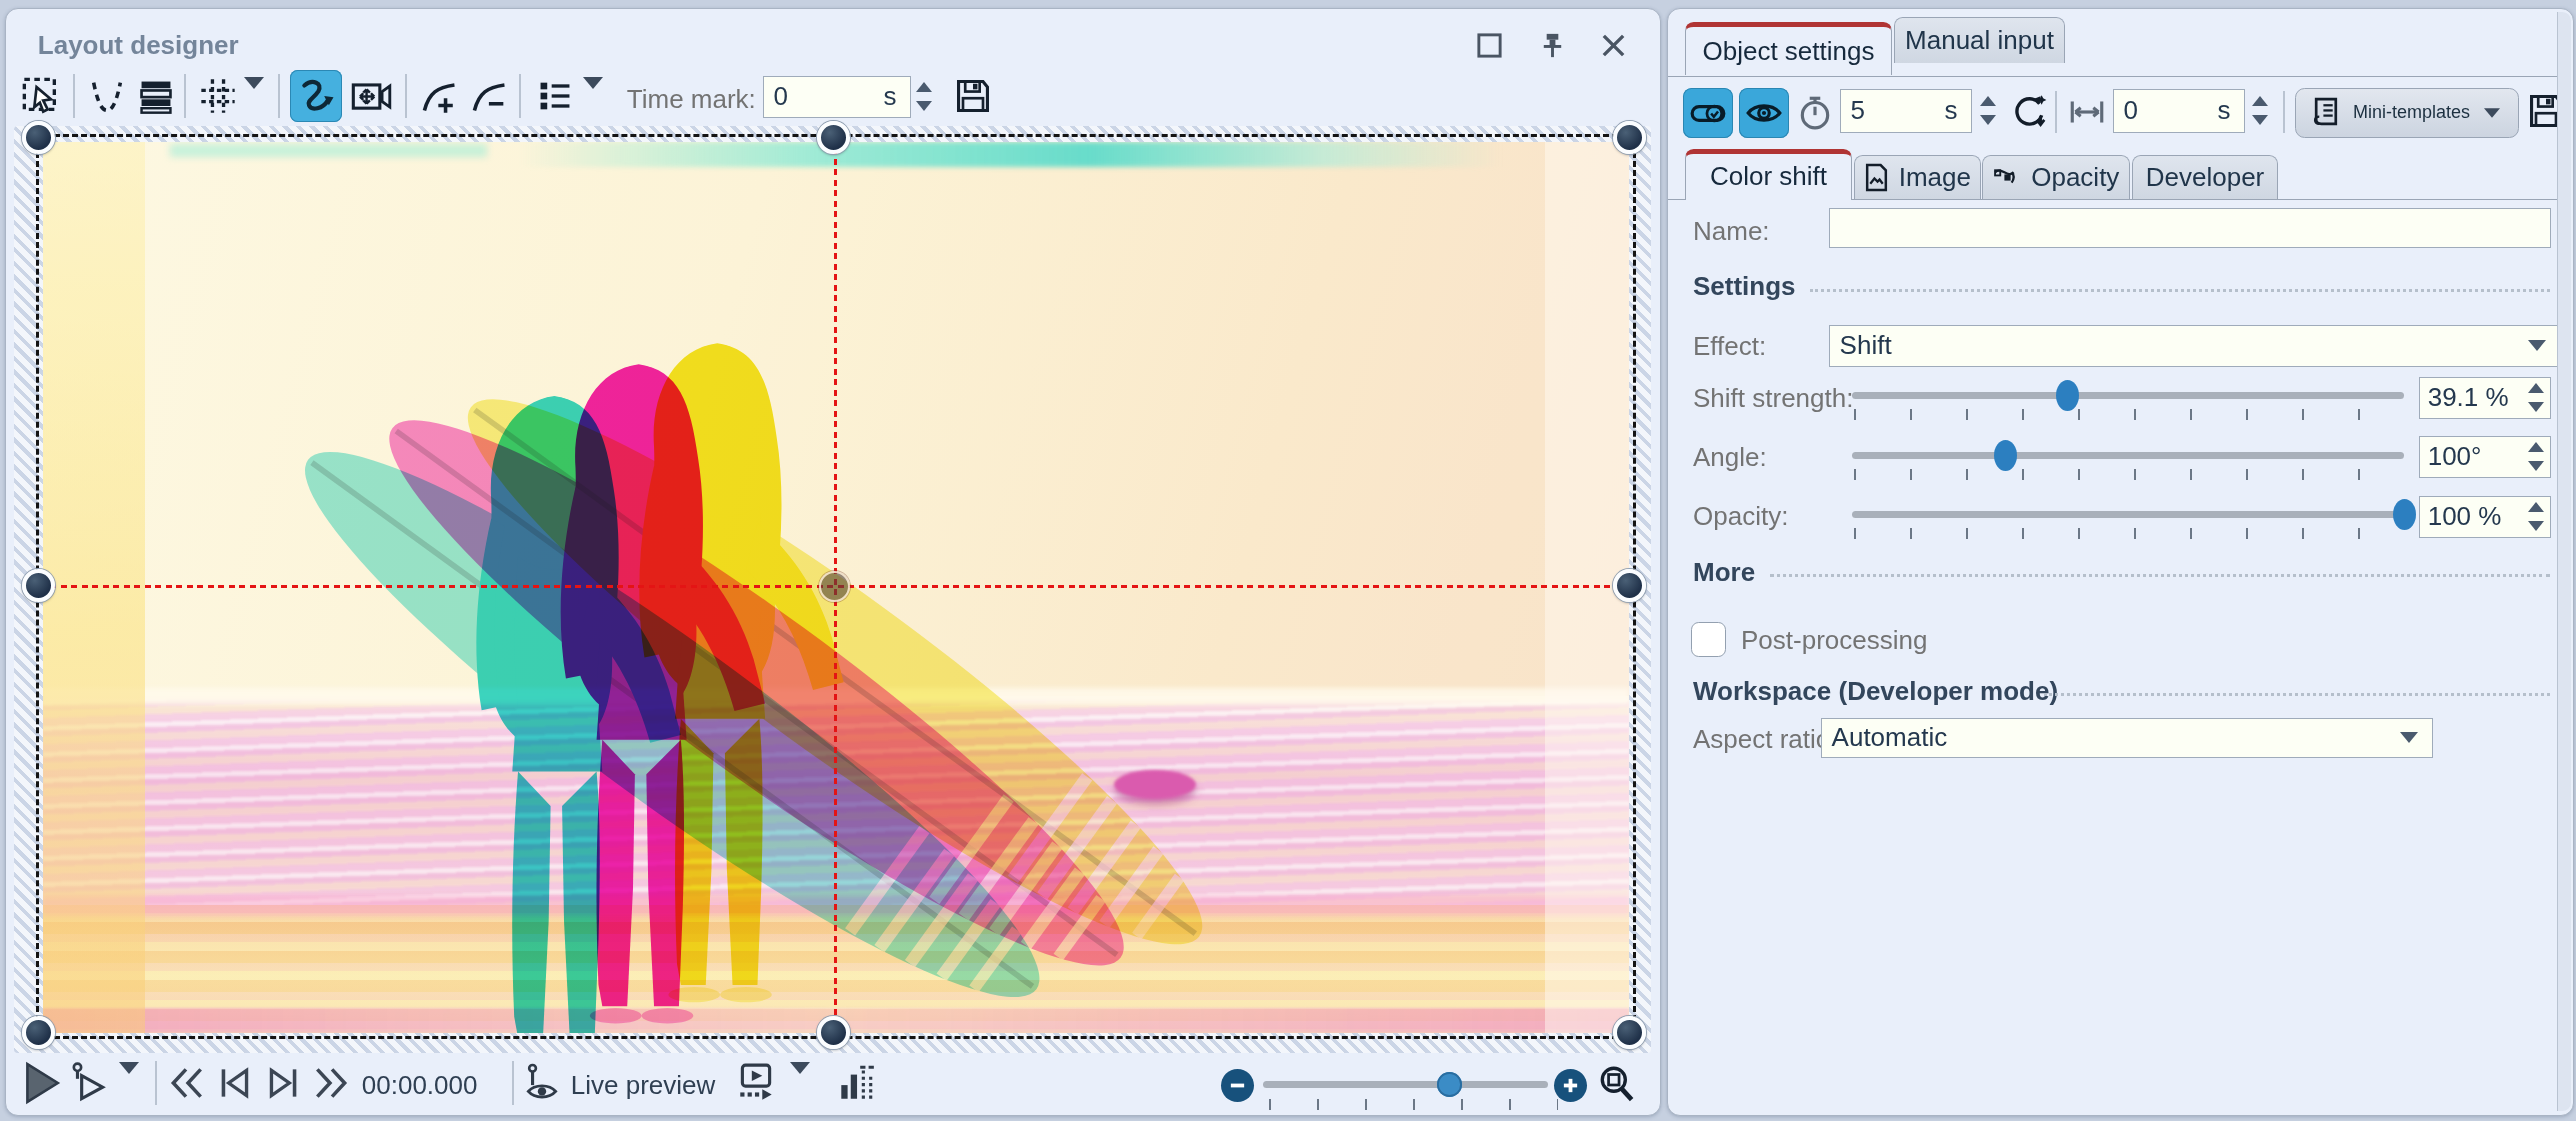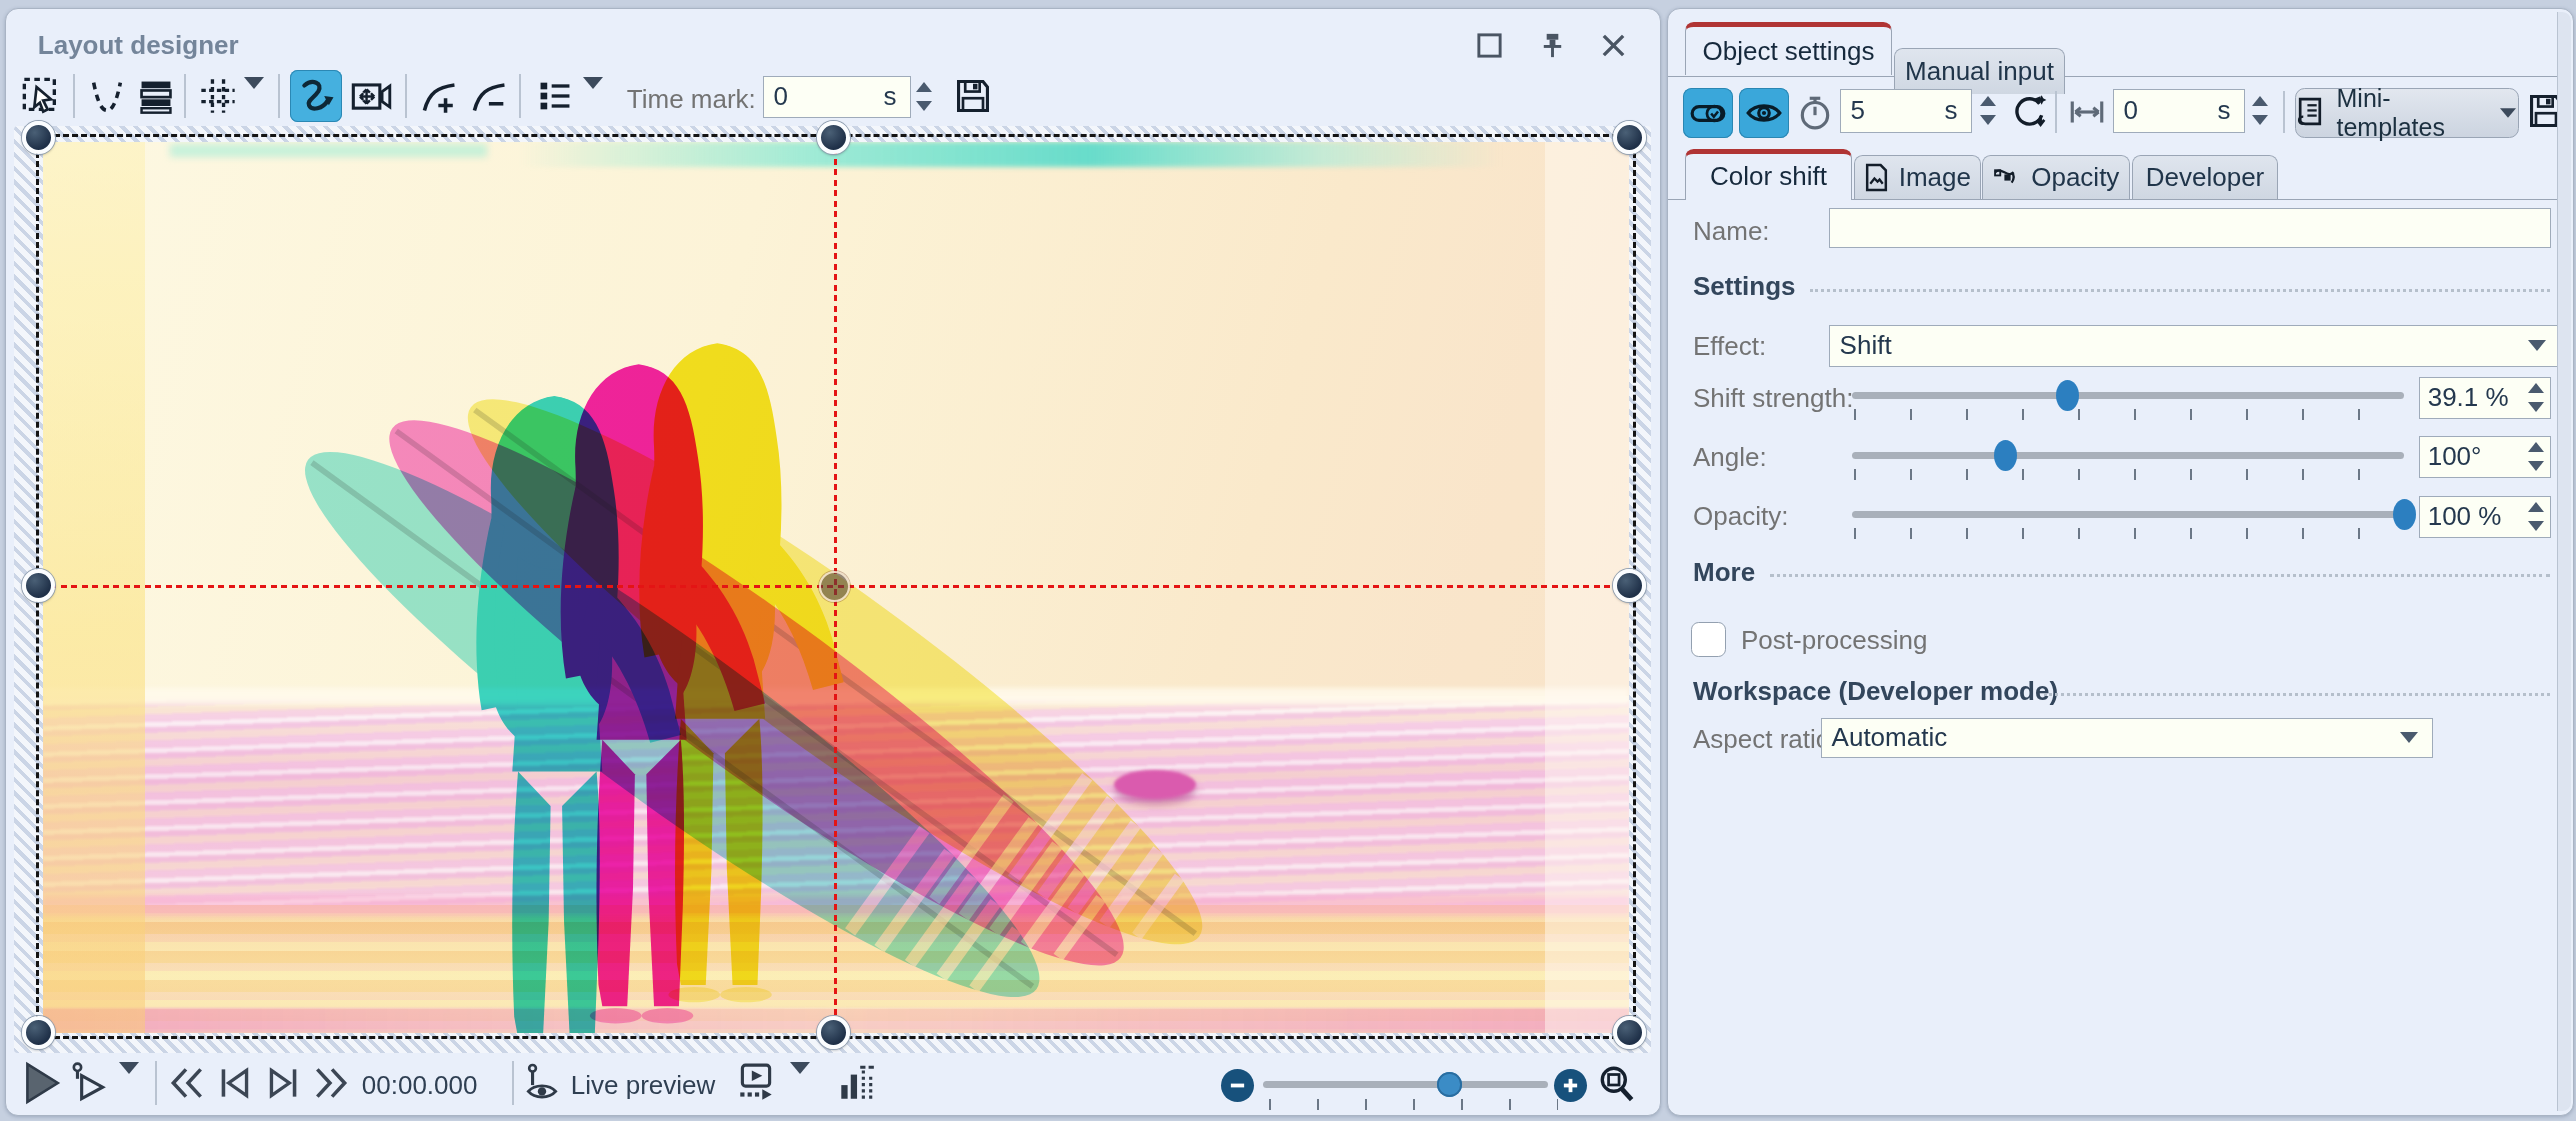--- a/index.html
+++ b/index.html
@@ -62,21 +62,21 @@
   .crossv{position:absolute;width:2.9px;background:repeating-linear-gradient(180deg,#e41414 0 5.7px,transparent 5.7px 10.5px);}
   .crossh{position:absolute;height:2.9px;background:repeating-linear-gradient(90deg,#e41414 0 5.7px,transparent 5.7px 10.5px);}
   .photo{position:absolute;overflow:hidden;isolation:isolate;
     background:linear-gradient(105deg,#fdf8e0 0%,#fcf3d4 40%,#fae8c8 72%,#f8dfc4 100%);}
   .photo>div{position:absolute;}
   .blue-btn{position:absolute;width:50px;height:50px;border-radius:8.6px;background:#3aa7da;
     box-shadow:inset 0 0 0 1px #2a86b2;display:flex;align-items:center;justify-content:center;}
   .gray-btn{
     position:absolute;display:flex;align-items:center;justify-content:center;gap:11.5px;
     background:linear-gradient(#e2e7ef,#ccd4e0);border:1px solid #9aa5b5;border-radius:9.6px;
-    font-size:25px;color:#1c3040;
+    font-size:18px;color:#1c3040;
   }
   .chk{position:absolute;width:33px;height:33px;background:#fff;border:1.9px solid #93a0b0;border-radius:7.7px;}
   .dd{
     position:absolute;background:#fdfff5;border:1px solid #9fabba;display:flex;align-items:center;
     font-size:26px;color:#24384e;padding-left:9.6px;
   }
   .dd .arr{margin-left:auto;margin-right:13.4px;width:0;height:0;border-left:9.6px solid transparent;border-right:9.6px solid transparent;border-top:11.5px solid #4a5a6e;}
   .circle-btn{position:absolute;width:33px;height:33px;border-radius:50%;background:#17517c;display:flex;align-items:center;justify-content:center;}
   svg{display:block;}
 </style>
@@ -408,21 +408,21 @@
         </svg>
       </span>
   </div>
 </div>
 
 <div class="panel" style="left:1667px;top:7.7px;width:905px;height:1106px;">
   <div class="rule" style="left:0;top:67px;width:903px;"></div>
   <div class="tab active" style="left:17px;top:13.4px;width:205px;height:48px;">
     <span>Object settings</span>
   </div>
-  <div class="tab" style="left:226px;top:39px;width:169px;height:45px;">
+  <div class="tab" style="left:226px;top:8px;width:169px;height:45px;">
     <span>Manual input</span>
   </div>
 
   <div class="blue-btn" style="left:15.3px;top:79px;">
     <span>
         <svg width="38" height="38" viewBox="0 0 36 36">
           <rect x="3" y="12" width="30" height="13" rx="6.5" fill="none" stroke="#081c28" stroke-width="3"></rect>
           <circle cx="24" cy="18.5" r="7" fill="none" stroke="#081c28" stroke-width="2.6"></circle>
           <path d="M21 18.5 L23.5 21.5 L27.5 16.5" fill="none" stroke="#081c28" stroke-width="2.4"></path>
         </svg>

